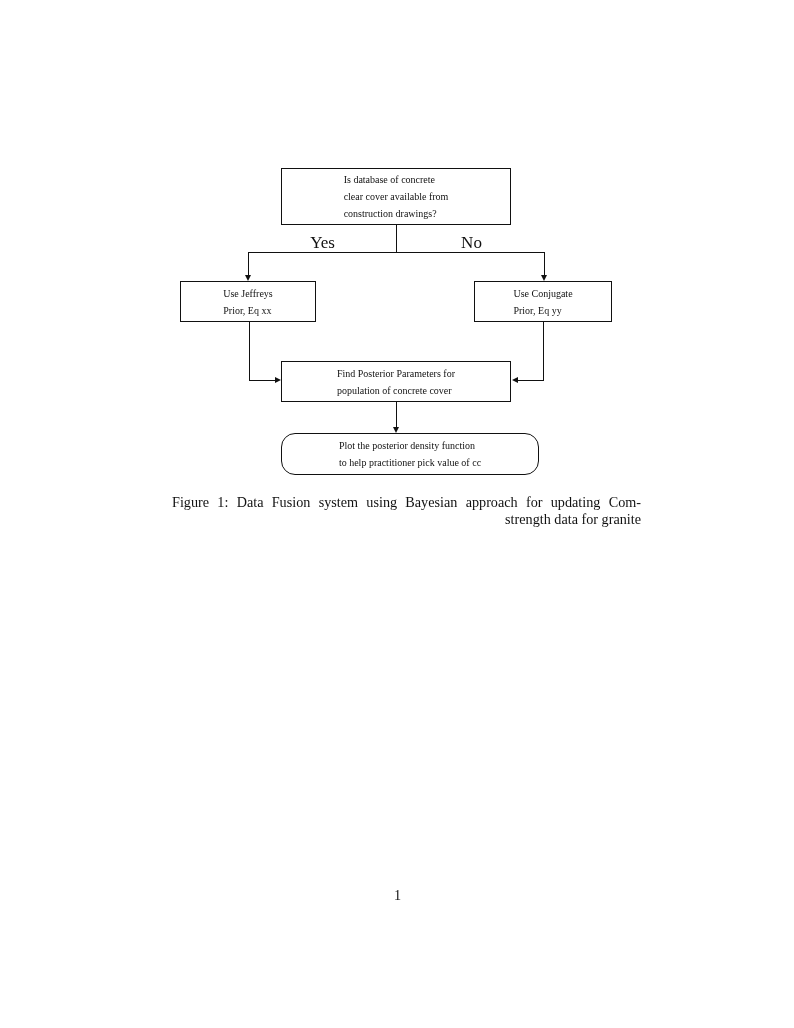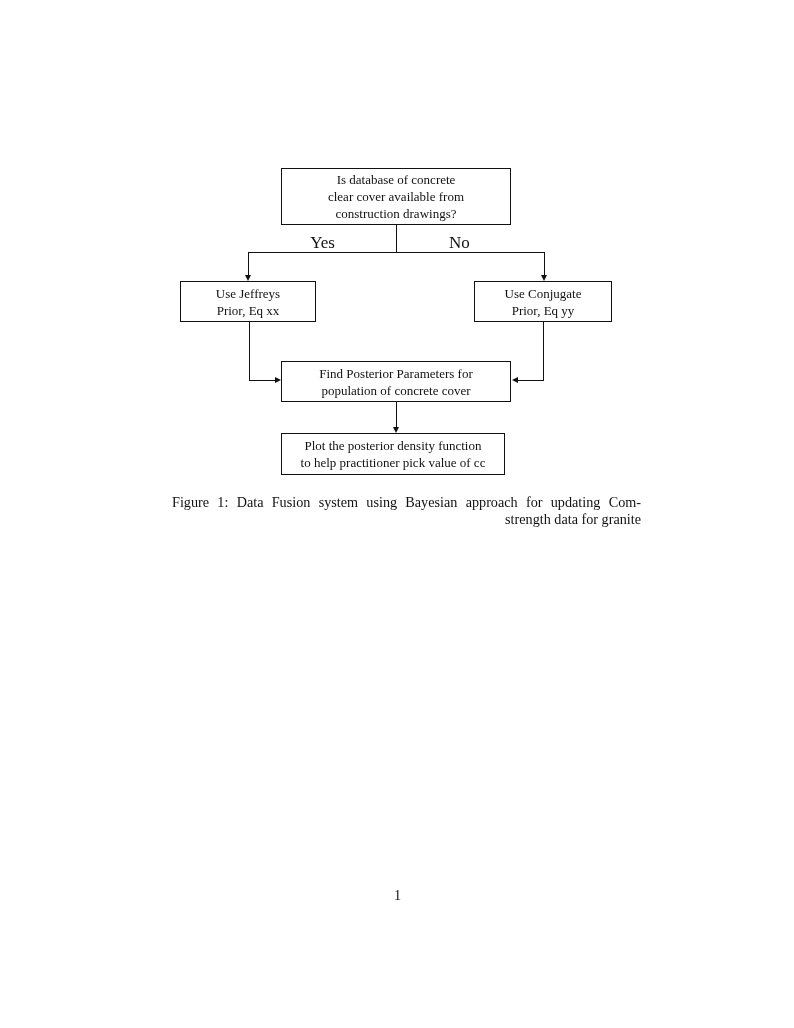--- a/index.html
+++ b/index.html
@@ -14,30 +14,29 @@
   }
   
   .node {
     position: absolute;
     box-sizing: border-box;
     border: 1px solid #111111;
     background: #ffffff;
     display: flex;
     align-items: center;
     justify-content: center;
-    text-align: center;
-    font-size: 13px;
+    font-size: 10px;
     line-height: 17px;
     white-space: pre-line;
   }
   #node-question  { left: 281px; top: 168px; width: 230px; height: 57px; }
   #node-jeffreys  { left: 180px; top: 281px; width: 136px; height: 41px; }
   #node-conjugate { left: 474px; top: 281px; width: 138px; height: 41px; }
   #node-posterior { left: 281px; top: 361px; width: 230px; height: 41px; }
-  #node-plot      { left: 281px; top: 433px; width: 224px; height: 42px; }
+  #node-plot      { left: 281px; top: 433px; width: 258px; height: 42px; border-radius: 14px; }
 
   
   .hline, .vline { position: absolute; background: #111111; }
   .hline { height: 1px; }
   .vline { width: 1px; }
 
   #l-question-stem { left: 396px; top: 225px; height: 28px; }
   #l-branch        { left: 248px; top: 252px; width: 297px; }
   #l-yes-drop      { left: 248px; top: 252px; height: 25px; }
   #l-no-drop       { left: 544px; top: 252px; height: 25px; }
@@ -58,21 +57,21 @@
   #a-conjugate { left: 512px; top: 377px; }
   #a-plot      { left: 393px; top: 427px; }
 
   
   .edge-label {
     position: absolute;
     font-size: 17px;
     line-height: 16px;
   }
   #label-yes { left: 300px; top: 235px; width: 45px; text-align: center; }
-  #label-no  { left: 449px; top: 235px; width: 45px; }
+  #label-no  { left: 449px; top: 235px; width: 45px; text-align: center; }
 
   
   #caption {
     position: absolute;
     left: 172px;
     top: 494px;
     width: 469px;
     font-size: 14.2px;
     line-height: 17.4px;
   }

